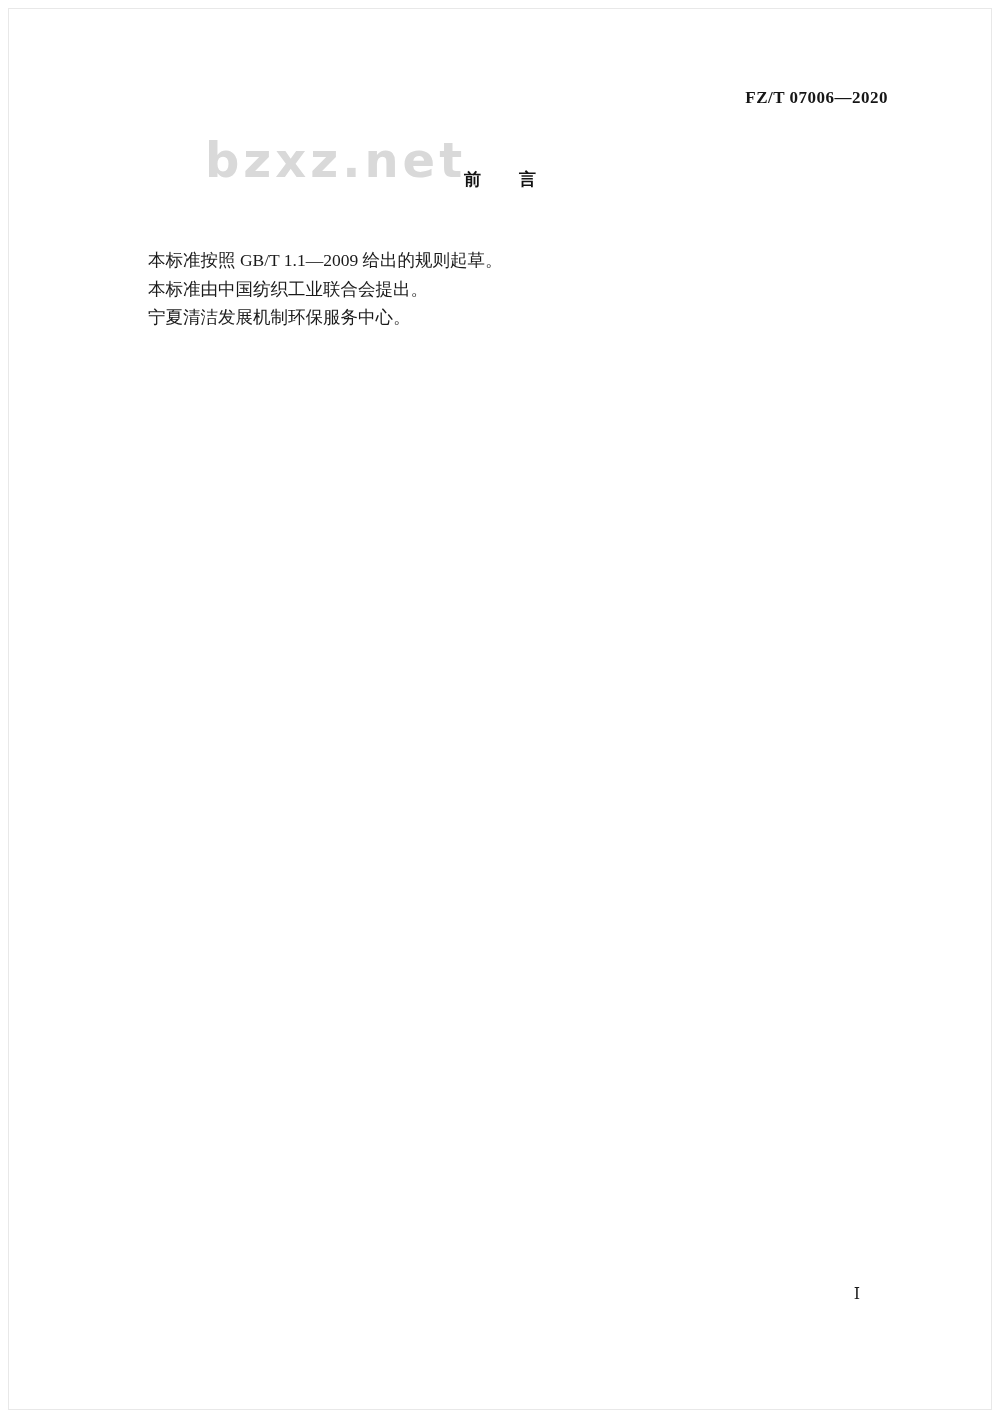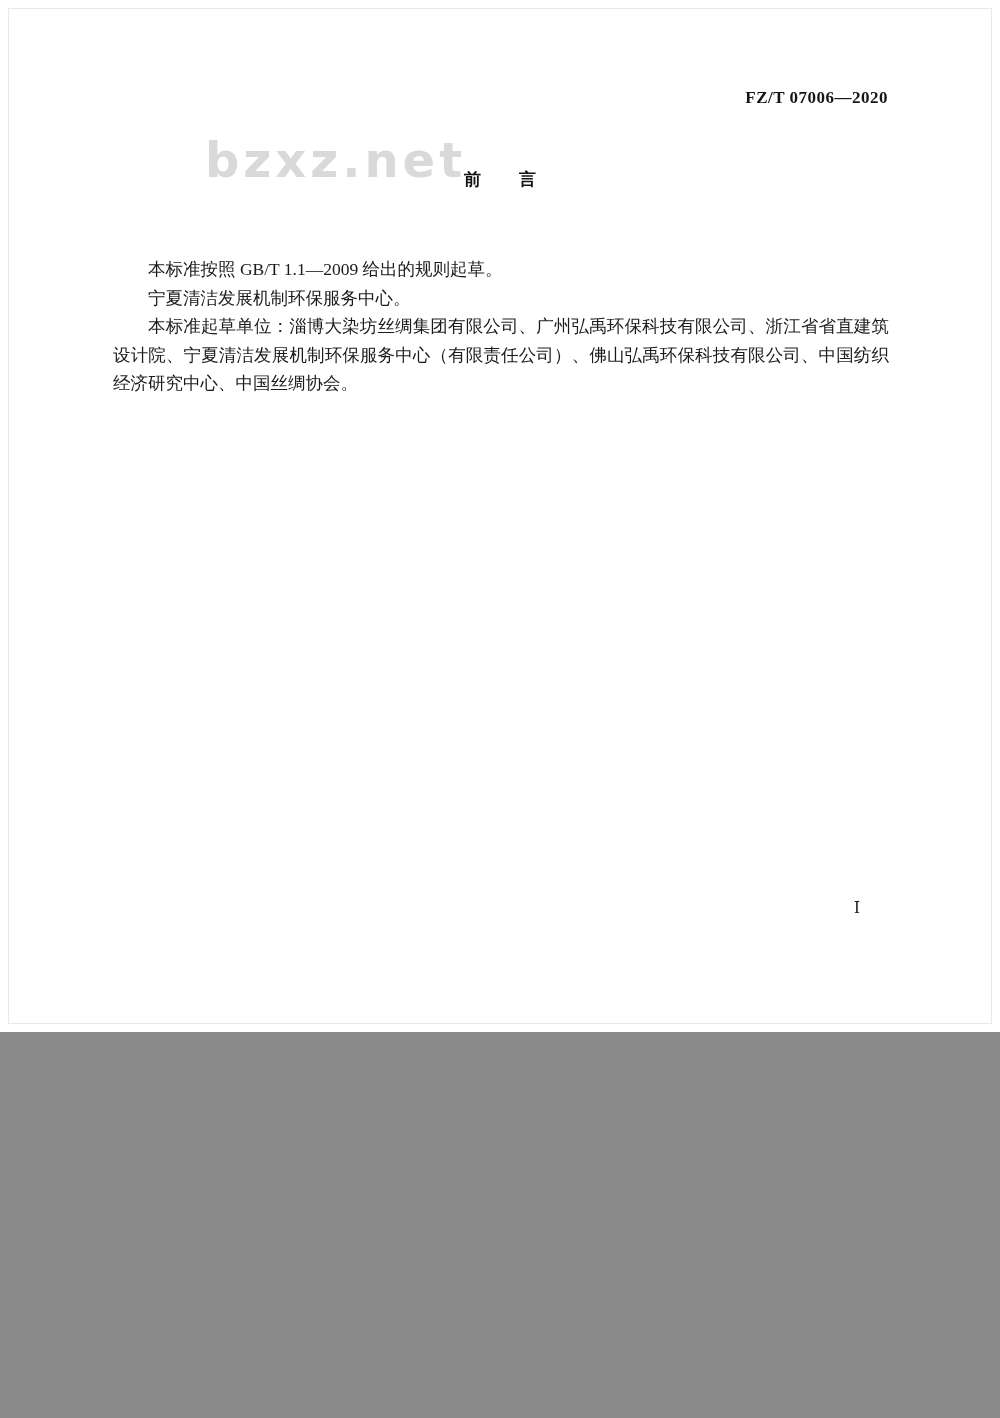--- a/index.html
+++ b/index.html
@@ -3,21 +3,21 @@
 <meta charset="utf-8">
 <style>
   html, body {
     margin: 0;
     padding: 0;
     background: #8a8a8a;
   }
   .page {
     position: relative;
     width: 1000px;
-    height: 1032px;
+    height: 1418px;
     background: #ffffff;
     margin: 0 auto;
     overflow: hidden;
     font-family: "Liberation Serif", "DejaVu Serif", serif;
     color: #1a1a1a;
     box-sizing: border-box;
   }
   .page-frame {
     position: absolute;
     left: 8px;
@@ -59,21 +59,21 @@
     font-family: "DejaVu Sans", "Liberation Sans", sans-serif;
     font-weight: bold;
     font-size: 17px;
     letter-spacing: 16px;
     text-indent: 16px;
     color: #121212;
   }
   .body-block {
     position: absolute;
     left: 113px;
-    top: 255px;
+    top: 246px;
     width: 776px;
     font-size: 17.5px;
     line-height: 28.5px;
     color: #1a1a1a;
     text-align: justify;
   }
   .para {
     margin: 0;
     text-indent: 2em;
   }
@@ -103,19 +103,19 @@
   <div class="page-frame"></div>
 
   <div class="header-code">FZ/T 07006—2020</div>
 
   <div class="watermark">bzxz.net</div>
 
   <div class="doc-title">前 言</div>
 
   <div class="body-block">
     <p class="para">本标准按照 GB/T 1.1—2009 给出的规则起草。</p>
+    <p class="para">本标准由中国纺织工业联合会提出。</p>
     <p class="para">宁夏清洁发展机制环保服务中心。</p>
-    <p class="para-multiline">本标准起草单位：淄博大染坊丝绸集团有限公司、广州弘禹环保科技有限公司、浙江省省直建筑设计院、宁夏清洁发展机制环保服务中心（有限责任公司）、佛山弘禹环保科技有限公司、中国纺织经济研究中心、中国丝绸协会。</p>
   </div>
 
   <div class="footer-page-num">Ⅰ</div>
 
 </div>
 
 </body></html>

